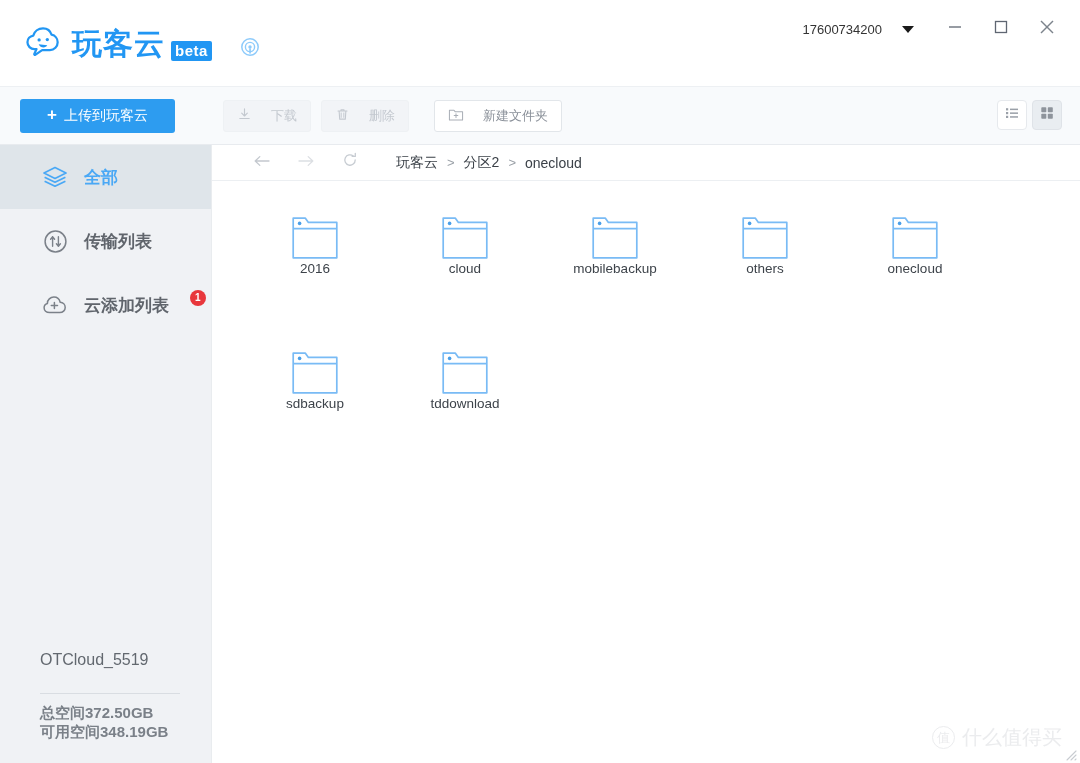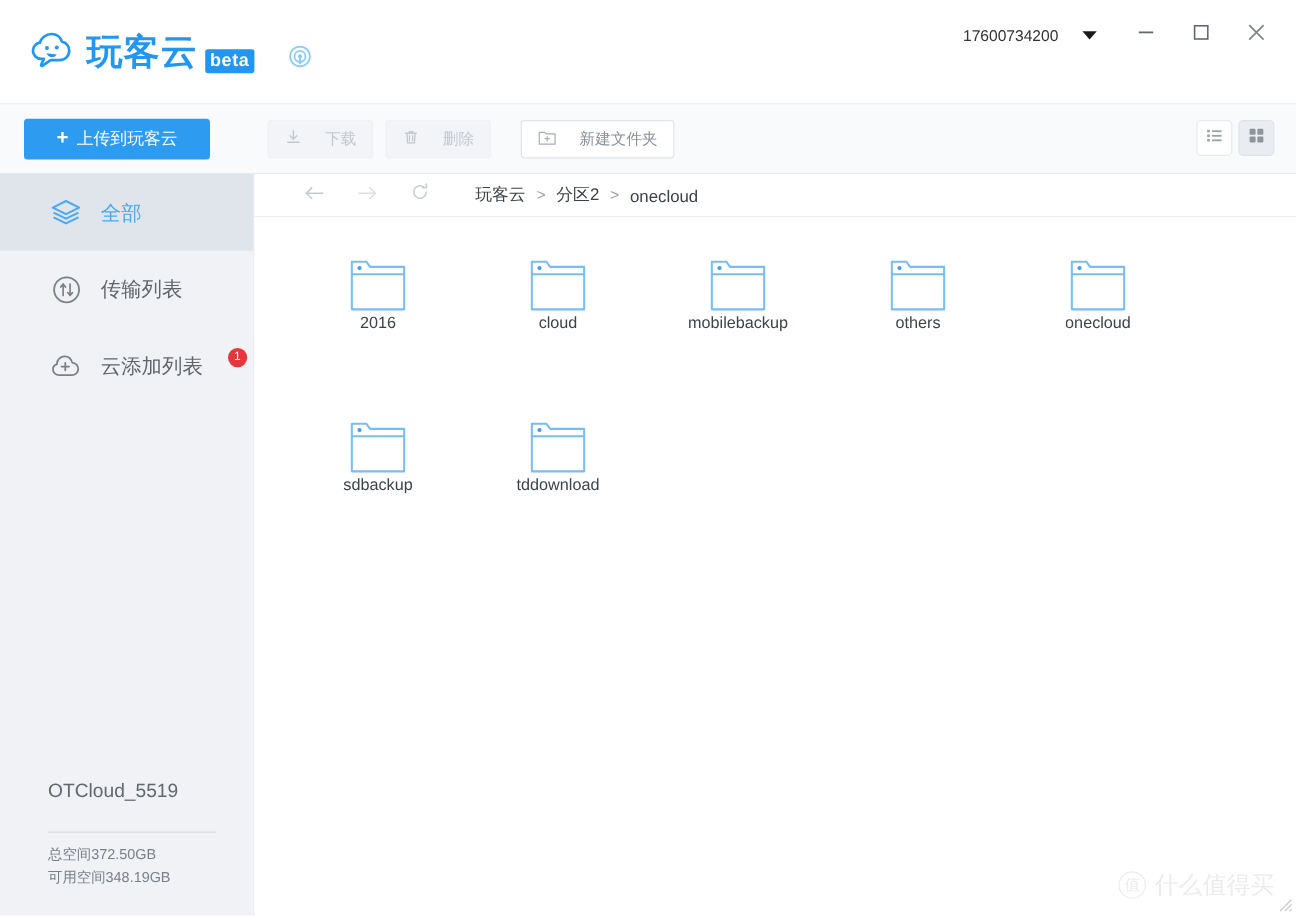--- a/index.html
+++ b/index.html
@@ -116,21 +116,21 @@
 
   
   .body { flex: 1 1 auto; display: flex; min-height: 0; }
 
   .sidebar {
     width: 212px; flex: 0 0 212px;
     background: #f0f2f5;
     display: flex; flex-direction: column;
     border-right: 1px solid #e9ecef;
   }
-  .nav { padding-top: 0; }
+  .nav { padding-top: 0; font-weight: bold; }
   .nav-item {
     height: 64px; display: flex; align-items: center;
     padding-left: 42px; gap: 16px;
     font-size: 17px; color: #60656c;
     cursor: pointer;
   }
   .nav-item.active { background: #dfe5ea; color: #4aa8f5; }
   .nav-icon { width: 26px; height: 26px; display: flex; align-items: center; justify-content: center; flex: 0 0 26px; }
   .badge {
     background: #e8373c; color: #fff;
@@ -144,21 +144,21 @@
   .storage {
     margin-top: auto;
     padding: 0 0 22px 40px;
   }
   .dev-name {
     font-size: 16px; color: #62686f;
     padding-bottom: 24px; margin-bottom: 9px;
     border-bottom: 1px solid #d9dde2;
     width: 140px;
   }
-  .stor-line { font-size: 12px; color: #7a8088; line-height: 19px; }
+  .stor-line { font-size: 15px; color: #7a8088; line-height: 19px; font-weight: bold; }
 
   
   .main { flex: 1 1 auto; display: flex; flex-direction: column; background: #fff; min-width: 0; position: relative; }
   .crumbbar {
     height: 36px; flex: 0 0 36px;
     display: flex; align-items: center;
     border-bottom: 1px solid #eceff2;
     padding-left: 28px; gap: 0;
   }
   .navarrow {

